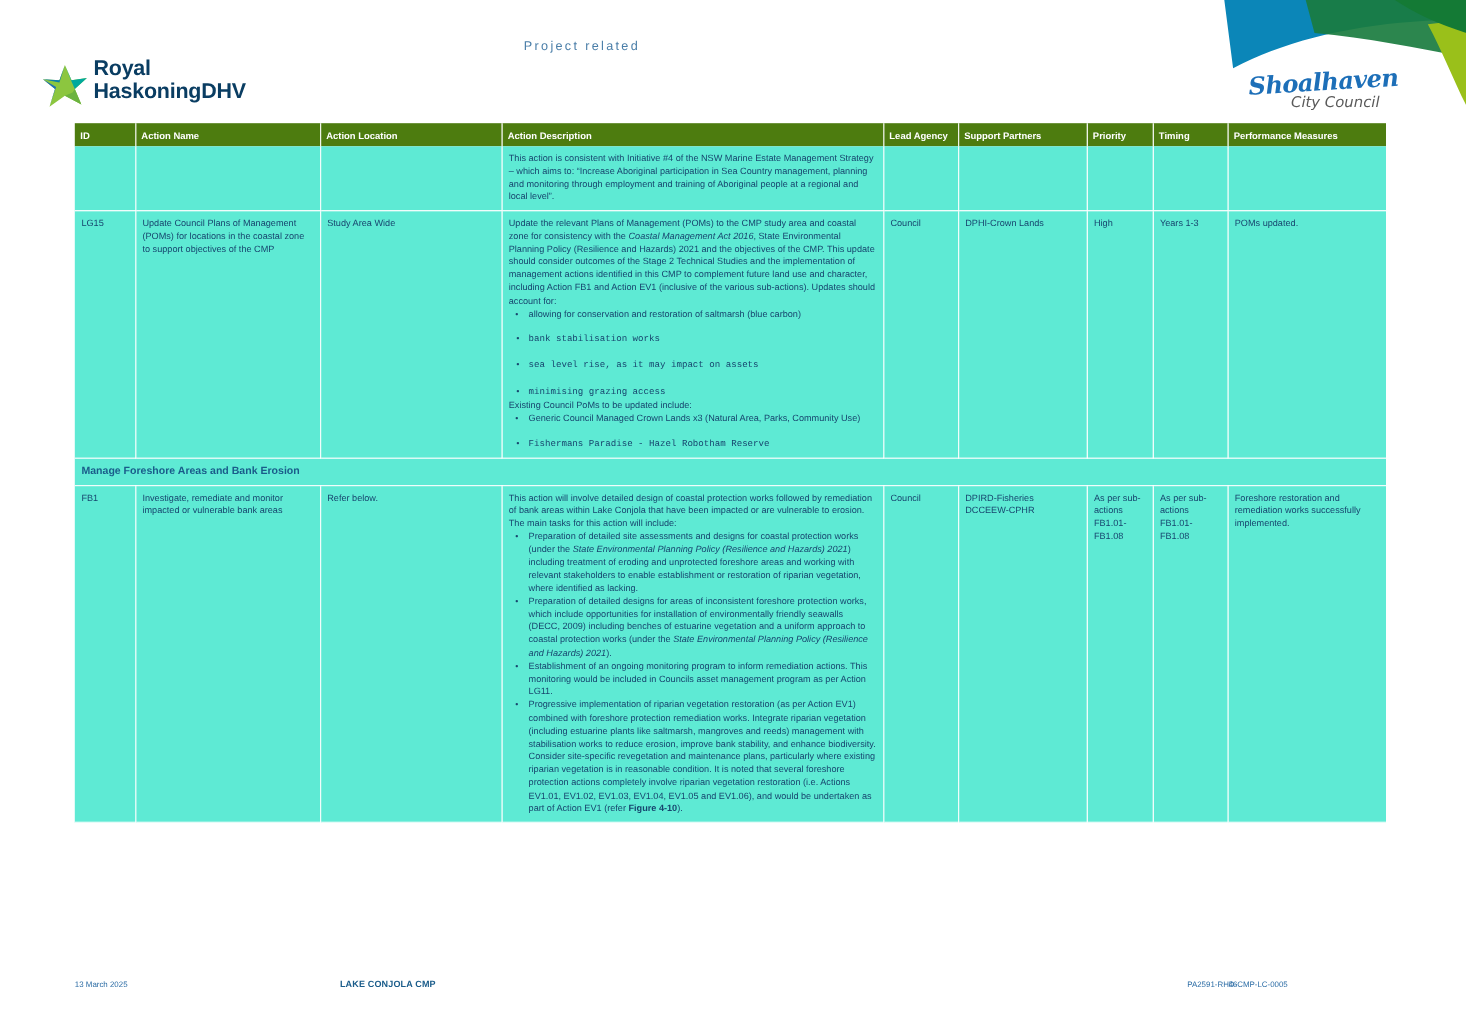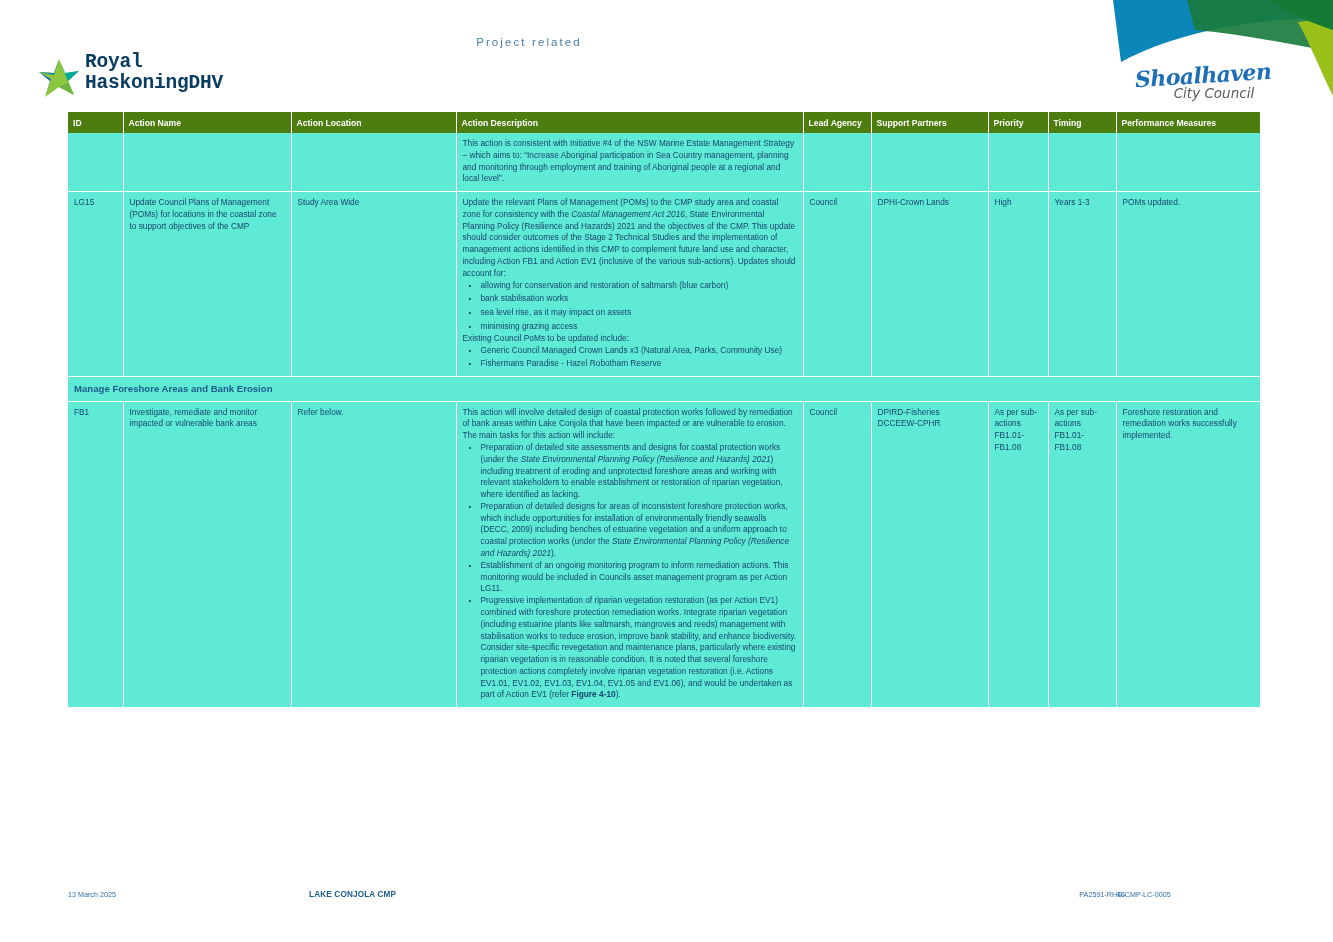--- a/index.html
+++ b/index.html
@@ -39,21 +39,20 @@
     color: #4a7ea8;
   }
 
   
   .rhdhv-logo {
     position: absolute;
     left: 38px;
     top: 52px;
     display: flex;
     align-items: flex-start;
-    font-family: Liberation Mono, monospace;
   }
   .rhdhv-star {
     width: 42px;
     height: 46px;
     margin-right: 5px;
     margin-top: 5px;
   }
   .rhdhv-wordmark {
     font-size: 19.5px;
     font-weight: bold;
@@ -147,21 +146,21 @@
     line-height: 1.42;
   }
   ul.bullets li::before {
     content: "\2022";
     position: absolute;
     left: -12px;
     top: 0;
     font-size: 8px;
     color: #17456e;
   }
-  ul.bullets.tight li + li { margin-top: 2px; }
+  ul.bullets.tight li + li { margin-top: 12px; font-family: Liberation Mono, monospace; }
   ul.bullets.loose li + li { margin-top: 0px; }
 
   em { font-style: italic; }
   strong { font-weight: bold; }
 
   
   .footer {
     position: absolute;
     left: 68px;
     top: 890px;

